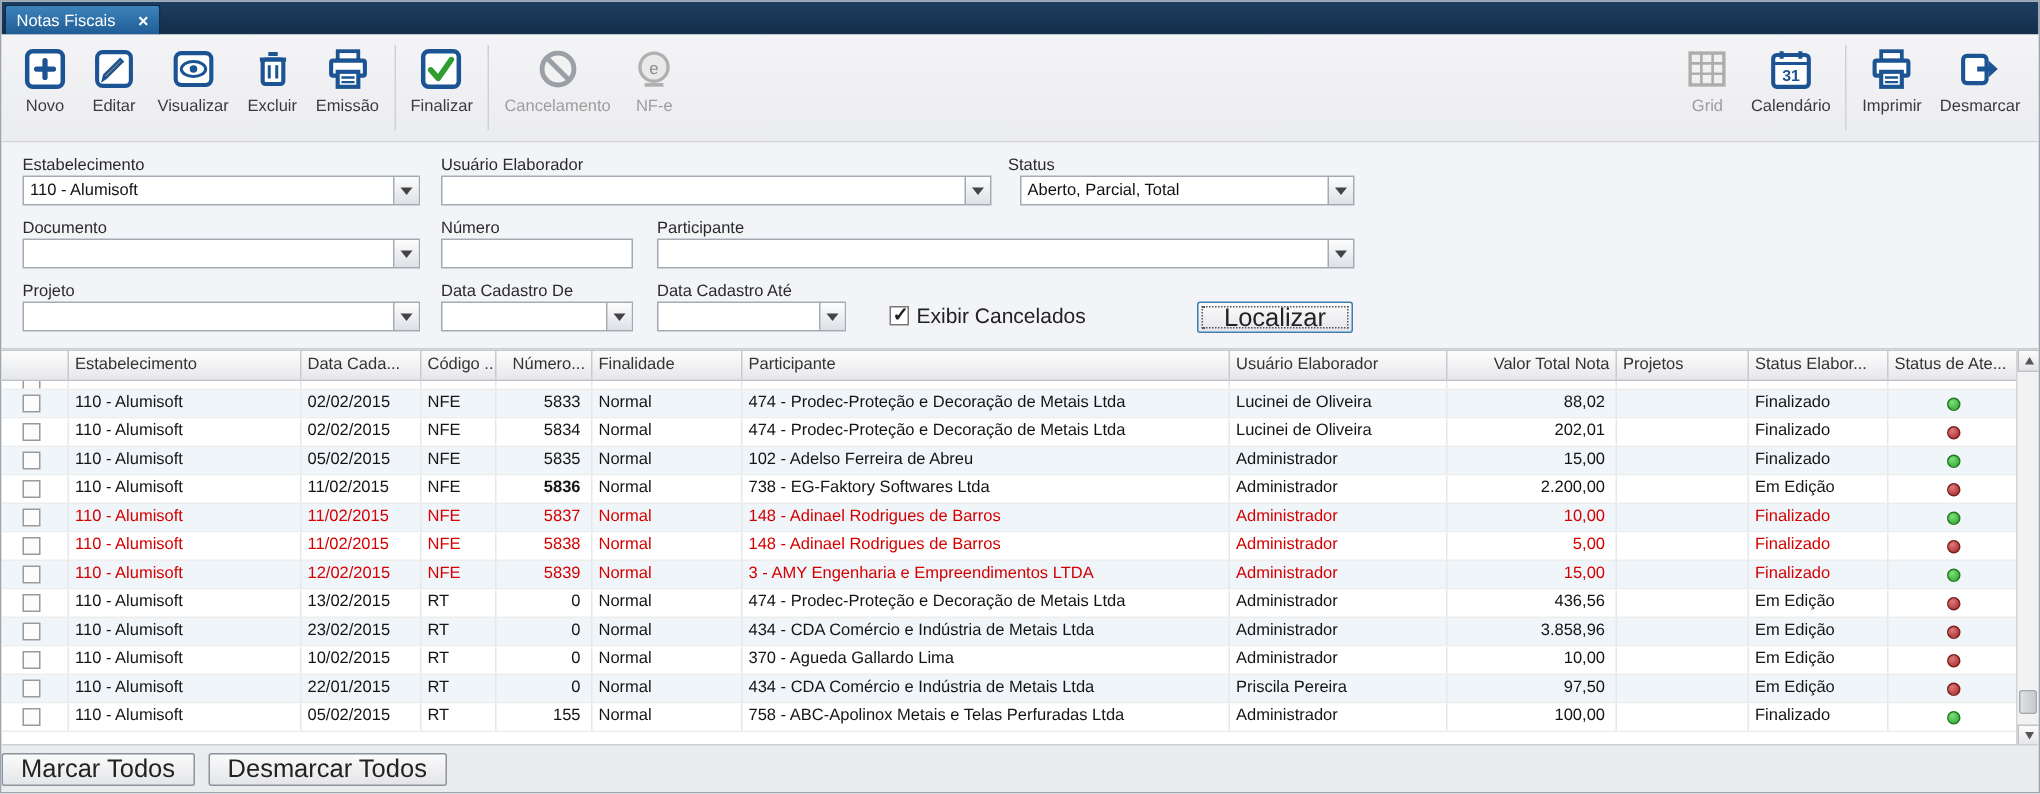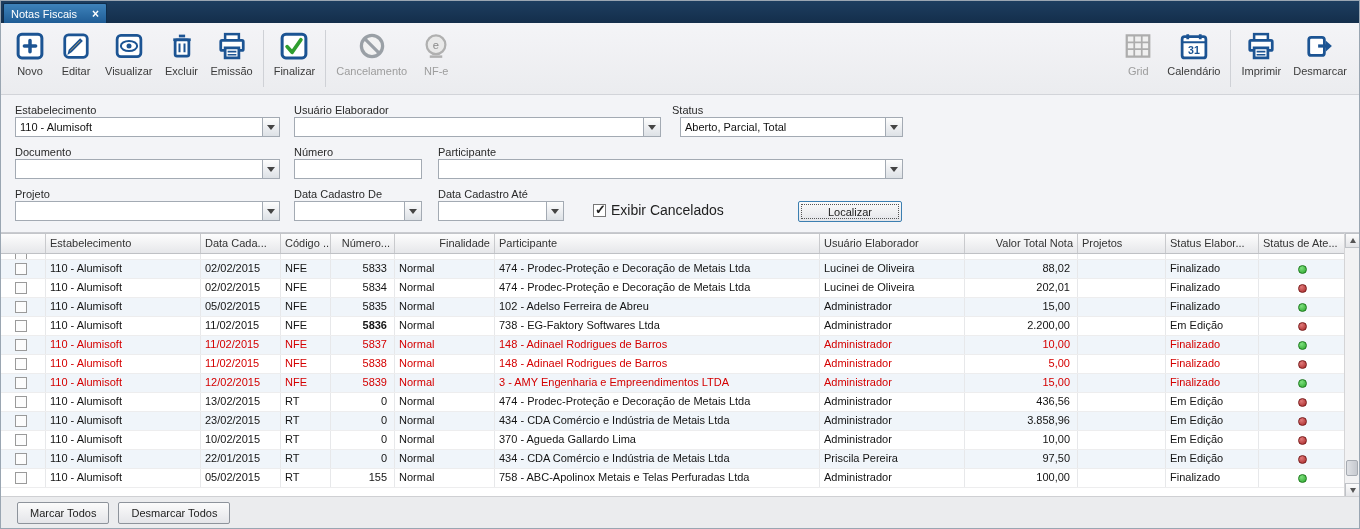--- a/index.html
+++ b/index.html
@@ -29,21 +29,21 @@
   .f-label { position:absolute; font-size:11px; color:#2a2a2a; white-space:nowrap; }
   .combo { position:absolute; height:20px; background:#fff; border:1px solid #a3aab3; display:flex; align-items:center; cursor:pointer; }
   .combo-value { flex:1; padding:0 4px; font-size:11px; color:#111; overflow:hidden; white-space:nowrap; }
   .combo-btn { width:17px; align-self:stretch; border-left:1px solid #a3aab3; background:linear-gradient(#fdfdfd,#dde1e6); display:flex; align-items:center; justify-content:center; }
   .tri-down { width:0; height:0; border-left:4px solid transparent; border-right:4px solid transparent; border-top:5px solid #444; }
   .txt-input { position:absolute; height:20px; border:1px solid #a3aab3; background:#fff; font-family:"Liberation Sans",sans-serif; font-size:11px; padding:0 4px; }
   .checkbox { display:inline-block; width:13px; height:13px; background:#fff; border:1px solid #777; position:relative; }
   .checkbox.checked::after { content:"✓"; position:absolute; left:1px; top:-3px; font-size:13px; font-weight:bold; color:#222; }
   .chk-row { position:absolute; display:flex; align-items:center; gap:5px; }
   .chk-label { font-size:14px; color:#222; }
-  .push-btn { position:absolute; height:21px; font-family:"Liberation Sans",sans-serif; font-size:11px; color:#222; background:linear-gradient(#fbfbfb,#e4e5e9); border:1px solid #8d939b; border-radius:2px; cursor:pointer; }
+  .push-btn { position:absolute; height:21px; font-family:"Liberation Sans",sans-serif; font-size:17px; color:#222; background:linear-gradient(#fbfbfb,#e4e5e9); border:1px solid #8d939b; border-radius:2px; cursor:pointer; }
   .push-btn.focused { outline:1px dotted #555; outline-offset:-4px; border-color:#3c7fb1; }
 
   
   .tablewrap { position:absolute; top:232px; left:0; width:1345px; height:265px; background:#fff; border-top:1px solid #c3c5c9; overflow:hidden; }
   .thead { display:flex; height:20px; background:linear-gradient(#fdfdfd,#e6e7ea); border-bottom:1px solid #bfc1c5; }
   .th { font-size:11px; color:#333; padding:3px 4px 0; border-right:1px solid #c9cacd; overflow:hidden; white-space:nowrap; cursor:pointer; }
   .trow { display:flex; height:19px; border-bottom:1px solid #ededee; background:#fff; }
   .trow.even { background:#f0f5fa; }
   .trow.partial { height:6px; overflow:hidden; }
   .td { font-size:11px; color:#141414; padding:2px 4px 0; border-right:1px solid #e7e8ea; overflow:hidden; white-space:nowrap; }
@@ -58,21 +58,21 @@
 
   
   .vscroll { position:absolute; right:0; top:232px; height:265px; width:15px; background:#f2f2f3; border-left:1px solid #d4d4d6; }
   .vs-btn { position:absolute; left:0; width:15px; height:15px; background:linear-gradient(#fcfcfc,#e3e4e7); border:1px solid #bfc2c7; display:flex; align-items:center; justify-content:center; cursor:pointer; }
   .vs-up { top:0; } .vs-down { bottom:0; }
   .tri-up-s { width:0; height:0; border-left:3.5px solid transparent; border-right:3.5px solid transparent; border-bottom:5px solid #555; }
   .tri-down-s { width:0; height:0; border-left:3.5px solid transparent; border-right:3.5px solid transparent; border-top:5px solid #555; }
   .vs-thumb { position:absolute; left:1px; width:12px; height:16px; bottom:22px; background:linear-gradient(90deg,#dfe1e5,#c6c9cf); border:1px solid #a5aab1; border-radius:2px; cursor:pointer; }
 
   
-  .footer { position:absolute; bottom:0; left:0; width:100%; height:32px; background:#ebecee; border-top:1px solid #cfd0d3; display:flex; align-items:center; gap:9px; padding-left:16px; }
+  .footer { position:absolute; bottom:0; left:0; width:100%; height:32px; background:#ebecee; border-top:1px solid #cfd0d3; display:flex; align-items:center; gap:9px; padding-left:0; }
   .footer .push-btn { position:static; height:22px; padding:0 12px; }
 </style>
 </head>
 <body>
 
 <div class="app">
 
   <div class="tabbar">
     <div class="tab">
       <span>Notas Fiscais</span>
@@ -285,21 +285,21 @@
     <button class="push-btn focused" style="left:797px; top:106px; width:104px;">Localizar</button>
   </div>
 
   <div class="tablewrap">
     <div class="thead" id="thead">
         <div class="th" style="width: 45px;"></div>
         <div class="th" style="width: 155px;">Estabelecimento</div>
         <div class="th" style="width: 80px;">Data Cada...</div>
         <div class="th" style="width: 50px;">Código ...</div>
         <div class="th" style="width: 64px; text-align: right;">Número...</div>
-        <div class="th" style="width: 100px; text-align: right;">Finalidade</div>
+        <div class="th" style="width: 100px;">Finalidade</div>
         <div class="th" style="width: 325px;">Participante</div>
         <div class="th" style="width: 145px;">Usuário Elaborador</div>
         <div class="th" style="width: 113px; text-align: right;">Valor Total Nota</div>
         <div class="th" style="width: 88px;">Projetos</div>
         <div class="th" style="width: 93px;">Status Elabor...</div>
         <div class="th" style="width: 87px;">Status de Ate...</div>
       </div>
     <div id="tbody">
         <div class="trow partial">
           <div class="td chk" style="width: 45px;">

